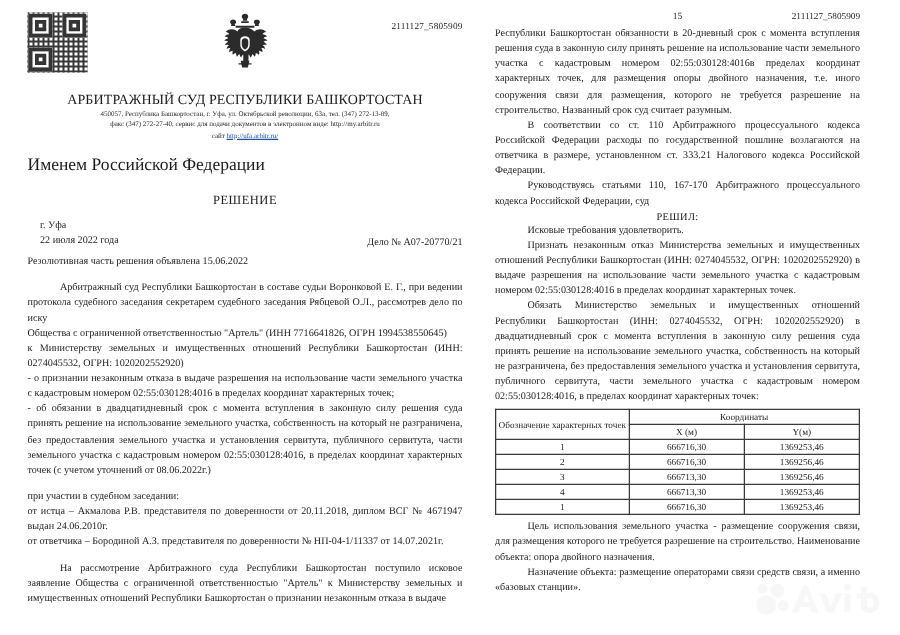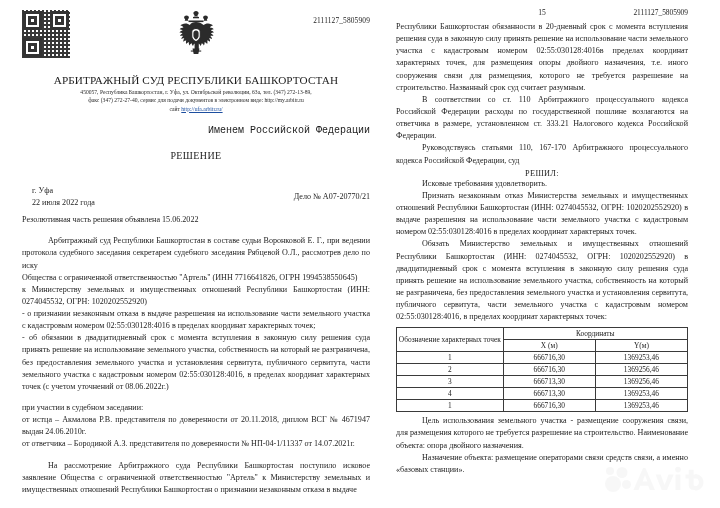--- a/index.html
+++ b/index.html
@@ -108,37 +108,36 @@
     font-size: 5.6px;
     line-height: 1.48;
     margin-top: 2px;
     color: #2a2a2a;
   }
   .court-addr a {
     color: #1d4fa0;
     text-decoration: underline;
   }
   .in-name {
-    text-align: right;
-    font-size: 10px;
+    text-align: left;
+    font-size: 14px;
     margin-top: 12px;
-    font-family: Liberation Mono, monospace;
   }
   .res-title {
     text-align: center;
     font-size: 10px;
     margin-top: 14px;
     letter-spacing: .4px;
   }
 
   .meta-row {
     display: flex;
     justify-content: space-between;
-    align-items: center;
-    margin-top: 24px;
+    align-items: flex-end;
+    margin-top: 8px;
     font-size: 8.1px;
   }
   .meta-left { padding-left: 10px; line-height: 1.5; }
   .meta-right { text-align: right; }
 
   .announce {
     margin-top: 5px;
     font-size: 8.1px;
     line-height: 1.5;
   }

